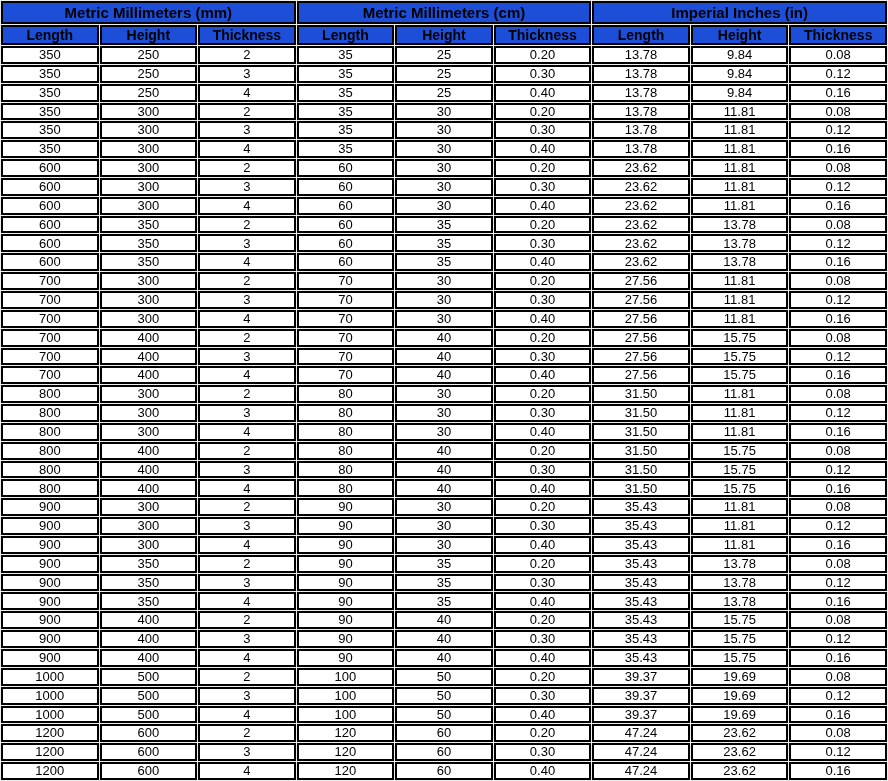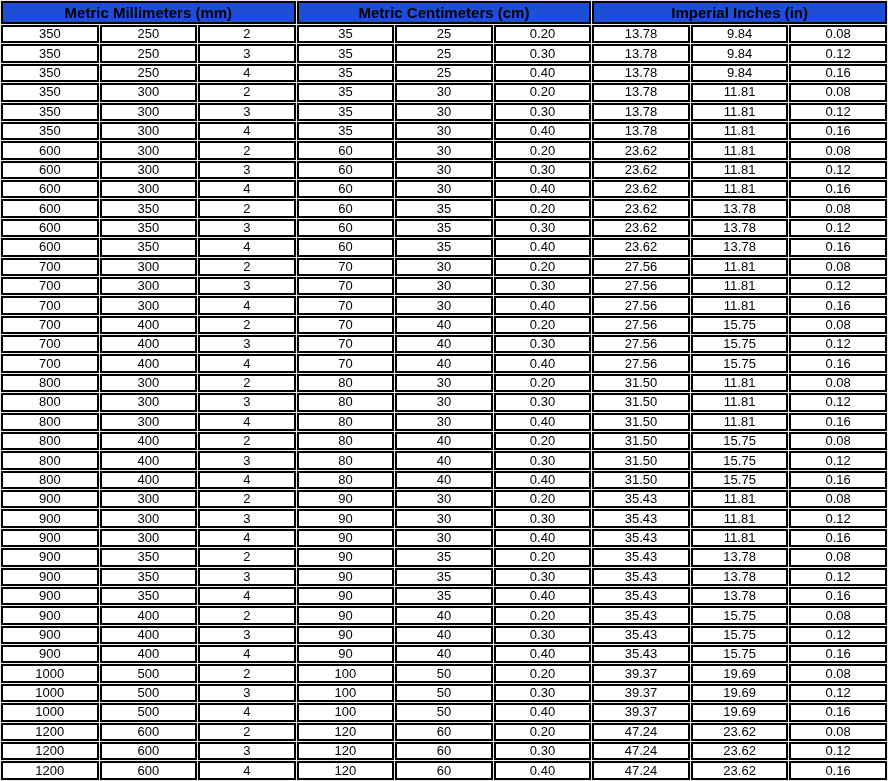--- a/index.html
+++ b/index.html
@@ -53,22 +53,33 @@
   }
 </style>
 </head>
 <body>
 
 <div class="table-wrap">
   <table class="size-table">
     <thead>
       <tr class="group-header-row">
         <th colspan="3">Metric Millimeters (mm)</th>
-        <th colspan="3">Metric Centimeters (cm)</th>
+        <th colspan="3">Metric Millimeters (cm)</th>
         <th colspan="3">Imperial Inches (in)</th>
+      </tr>
+      <tr class="column-header-row">
+        <th>Length</th>
+        <th>Height</th>
+        <th>Thickness</th>
+        <th>Length</th>
+        <th>Height</th>
+        <th>Thickness</th>
+        <th>Length</th>
+        <th>Height</th>
+        <th>Thickness</th>
       </tr>
     </thead>
     <tbody>
         <tr>
           <td>350</td>
           <td>250</td>
           <td>2</td>
           <td>35</td>
           <td>25</td>
           <td>0.20</td>

